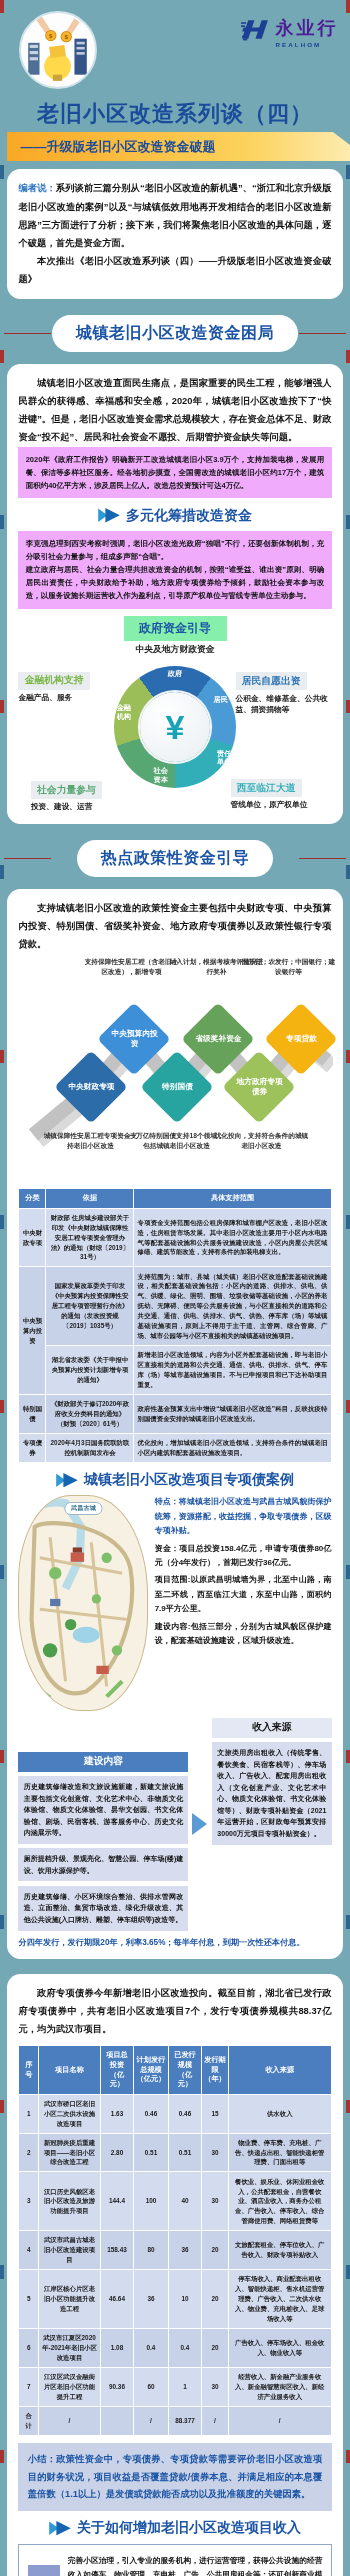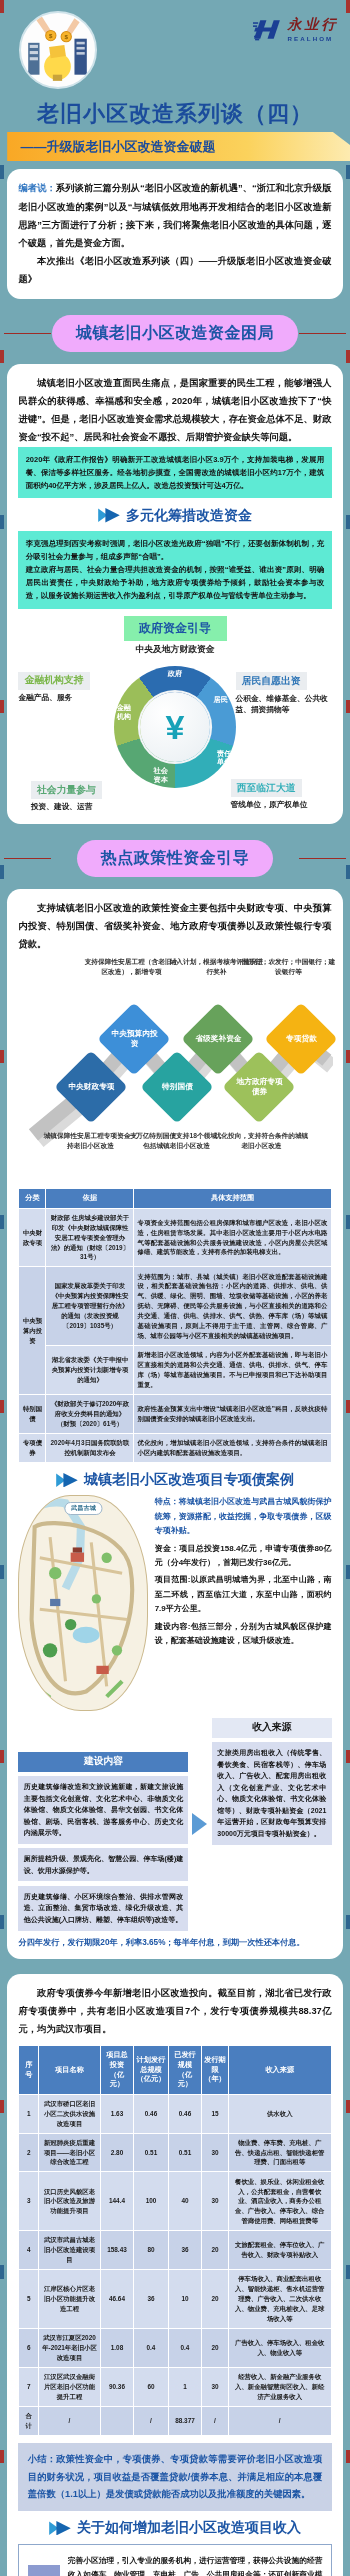--- a/index.html
+++ b/index.html
@@ -8,45 +8,45 @@
           display:flex; flex-direction:column; }
   .edge { position:absolute; top:0; bottom:0; width:4.1px; z-index:0;
           background:repeating-linear-gradient(180deg,#A8332E 0 13.4px,rgba(0,0,0,0) 13.4px 165px,#2F6690 165px 179px,rgba(0,0,0,0) 179px 350px); }
   .edge.left{ left:0; } .edge.right{ right:0; }
 
   
   .hero { position:relative; height:164px; flex:none; }
   .hero-illus { position:absolute; left:18.5px; top:11.3px; width:78px; height:78px; border-radius:50%;
                 background:#FDFDFD; border:2.6px solid #CFE3EA; overflow:hidden; }
   .brand { position:absolute; right:11.3px; top:15.5px; display:flex; align-items:flex-start; gap:4.1px; }
-  .brand-cn { font-family:"Liberation Serif","DejaVu Serif",serif; font-weight:700; font-style:italic;
-              color:#7f1d1d; font-size:14px; letter-spacing:3.1px; }
+  .brand-cn { font-family:"Liberation Serif","DejaVu Serif",serif; font-weight:700; 
+              color:#4c1d95; font-size:18px; letter-spacing:3.1px; }
   .brand-en { color:#1B3F94; font-size:6.2px; letter-spacing:2.1px; margin-top:1px; font-weight:700; }
   .page-title { position:absolute; left:0; right:0; top:99px; text-align:center;
                 color:#1B4C9C; font-size:22px; font-weight:900; letter-spacing:1px; }
   .subtitle-banner { position:absolute; left:7.2px; right:0; top:132px; height:29px;
                      background:linear-gradient(90deg,#F9A825,#FBD25C 70%,#FDEBB0);
                      clip-path:polygon(0 0,95% 0,100% 45%,100% 100%,0 100%);
                      display:flex; align-items:center; padding-left:13.4px;
                      color:#1B4C9C; font-size:13px; font-weight:900; }
   
   .card { position:relative; z-index:1; background:#FFFFFF; border-radius:13.4px; margin:5.2px 7.2px 9.3px 7.2px;
           padding:10.3px 11.3px; flex:none; }
   .banner-row { position:relative; z-index:1; text-align:center; margin:7.2px 0 6.2px 0; flex:none; }
   .banner-row::before,.banner-row::after { content:""; position:absolute; top:50%; margin-top:-1px;
           height:1.5px; width:47px; background:#9E2B25; }
   .banner-row::before{ left:4.1px; } .banner-row::after{ right:4.1px; }
-  .pill { display:inline-block; background:#f0abfc; color:#1C55A5; font-size:16px; font-weight:900;
+  .pill { display:inline-block; background:#ffffff; color:#1C55A5; font-size:16px; font-weight:900;
           border-radius:23px; padding:8.2px 24px; letter-spacing:0.5px; }
   .para { font-size:9.3px; line-height:1.95; color:#141414; font-weight:600; text-align:justify; }
   .indent { text-indent:2em; }
   .ed-label { color:#2E74C0; font-weight:800; }
   .subhead { display:flex; align-items:center; justify-content:center; gap:5.2px;
              color:#1C55A5; font-size:14px; font-weight:900; margin:8.2px 0 6.2px 0; }
-  .bluebox { background:#5eead4; padding:6.2px 7.2px; font-size:7.5px; line-height:1.75;
+  .bluebox { background:#f0abfc; padding:6.2px 7.2px; font-size:7.5px; line-height:1.75;
              color:#141414; font-weight:600; text-align:justify; margin-bottom:4.1px; }
 
   
   .gov-head { margin:7.2px auto 3.1px auto; display:table; background:#86efac; color:#1C55A5;
               font-size:12px; font-weight:900; padding:4.1px 15.5px; }
   .cycle-top { text-align:center; font-size:8.8px; font-weight:700; color:#222; margin-bottom:2.1px; }
   .cycle-wrap { position:relative; height:155px; }
   .ringbox { position:absolute; left:50%; top:8.2px; width:122px; height:122px; margin-left:-61px; }
   .ring { width:122px; height:122px; border-radius:50%;
           background:conic-gradient(from -36deg,#2B6CB0 0 72deg,#4A9BD5 72deg 144deg,#31AEB8 144deg 216deg,#57A773 216deg 288deg,#9BBE59 288deg 360deg); }

